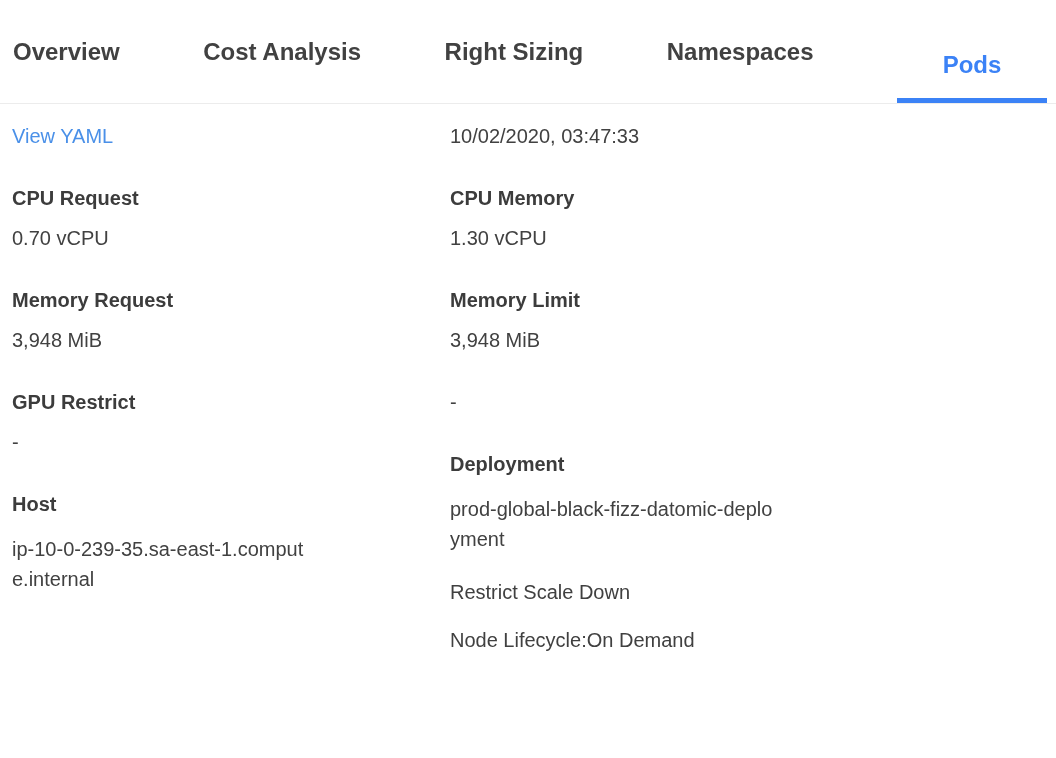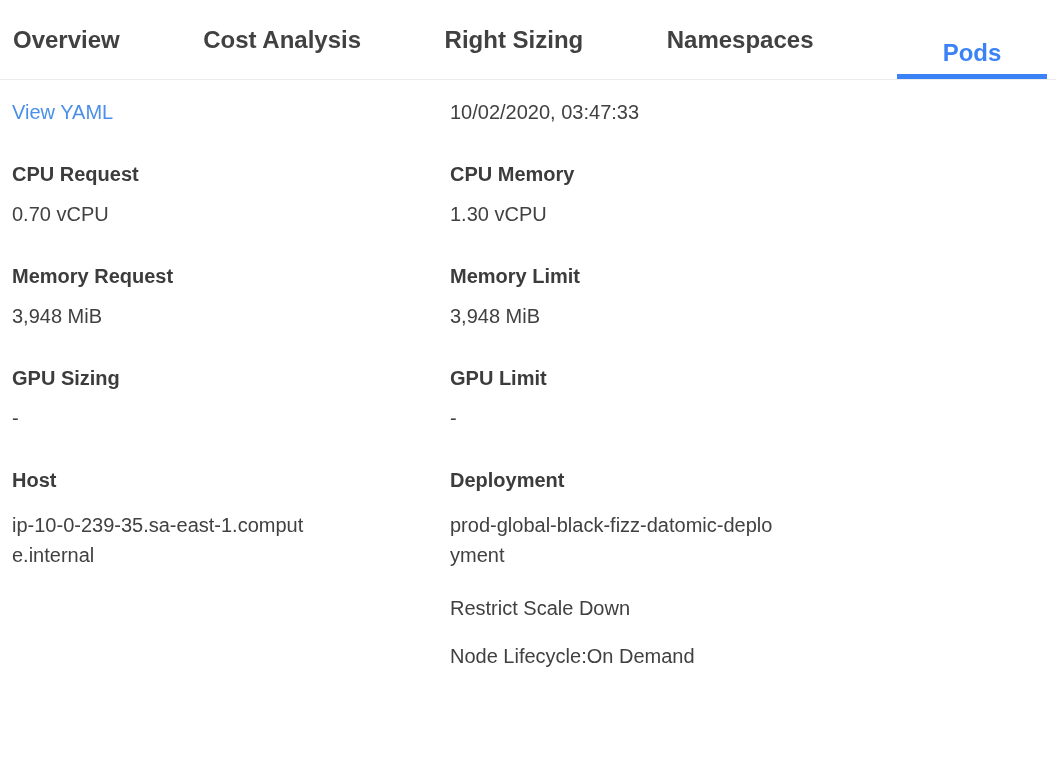--- a/index.html
+++ b/index.html
@@ -12,21 +12,21 @@
     height: 758px;
     font-family: "Liberation Sans", sans-serif;
     color: #414141;
     overflow: hidden;
   }
   .tabbar {
     box-sizing: border-box;
     display: flex;
     justify-content: space-between;
     align-items: stretch;
-    height: 80px;
+    height: 104px;
     padding: 0 9px 0 13px;
     border-bottom: 1px solid #ececec;
   }
   .tab {
     display: flex;
     align-items: center;
     font-size: 24px;
     font-weight: 600;
     color: #414141;
     cursor: pointer;
@@ -118,21 +118,21 @@
       <div class="label">CPU Request</div>
       <div class="value">0.70 vCPU</div>
     </div>
 
     <div class="group">
       <div class="label">Memory Request</div>
       <div class="value">3,948 MiB</div>
     </div>
 
     <div class="group">
-      <div class="label">GPU Sizing</div>
+      <div class="label">GPU Restrict</div>
       <div class="value">-</div>
     </div>
 
     <div class="group">
       <div class="label">Host</div>
       <div class="value value-wrap host-width link">ip-10-0-239-35.sa-east-1.compute.internal</div>
     </div>
   </div>
 
   <div class="col-right">
@@ -142,21 +142,20 @@
       <div class="label">CPU Memory</div>
       <div class="value">1.30 vCPU</div>
     </div>
 
     <div class="group">
       <div class="label">Memory Limit</div>
       <div class="value">3,948 MiB</div>
     </div>
 
     <div class="group">
-      <div class="label">GPU Limit</div>
       <div class="value">-</div>
     </div>
 
     <div class="group group-deployment">
       <div class="label">Deployment</div>
       <div class="value value-wrap deploy-width link">prod-global-black-fizz-datomic-deployment</div>
     </div>
 
     <div class="scaling">
       <div class="constraint">Restrict Scale Down</div>

